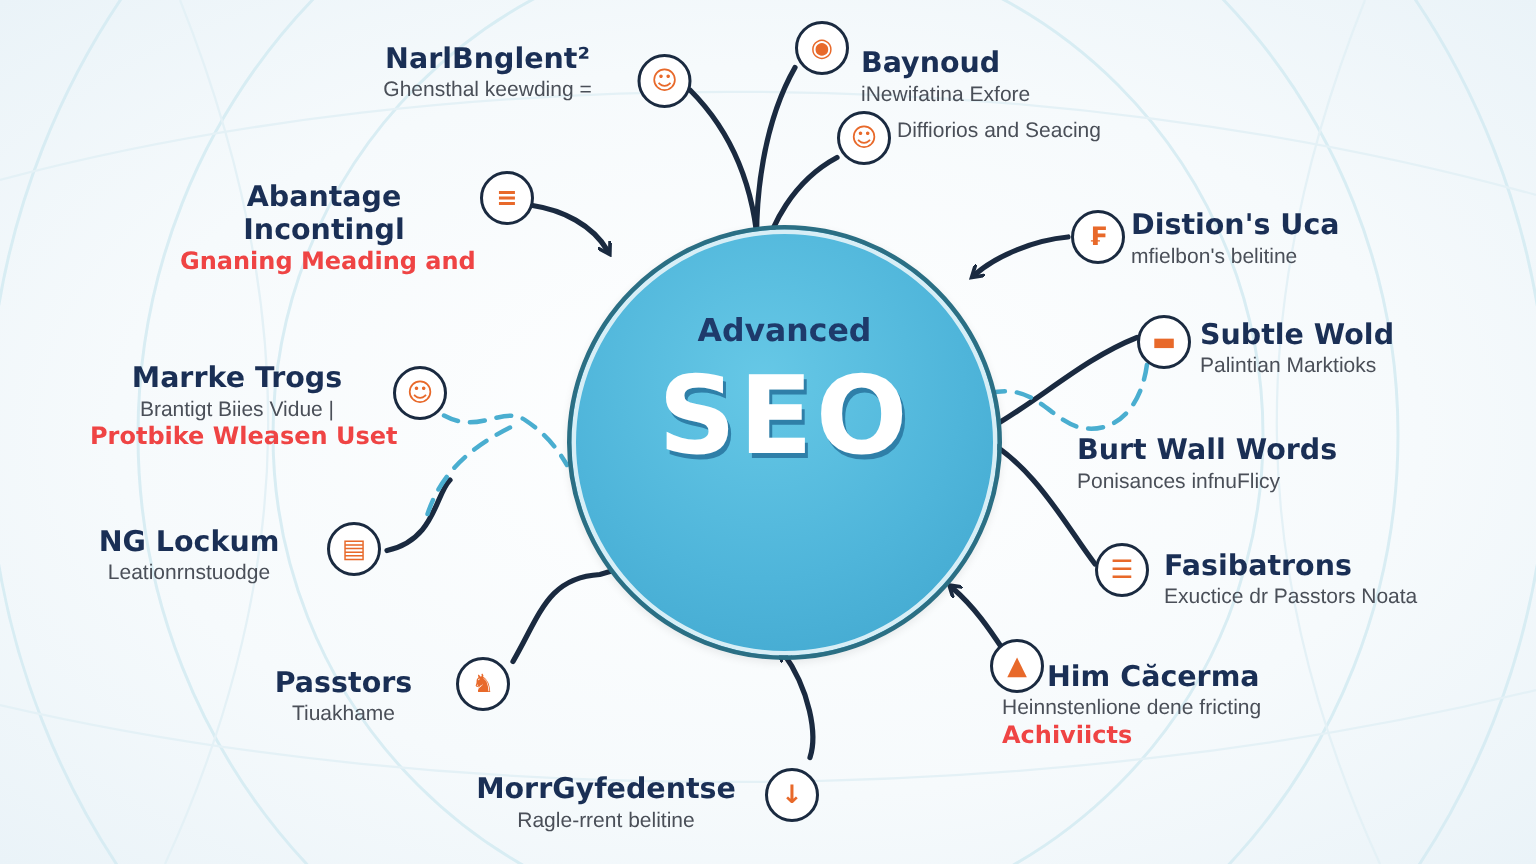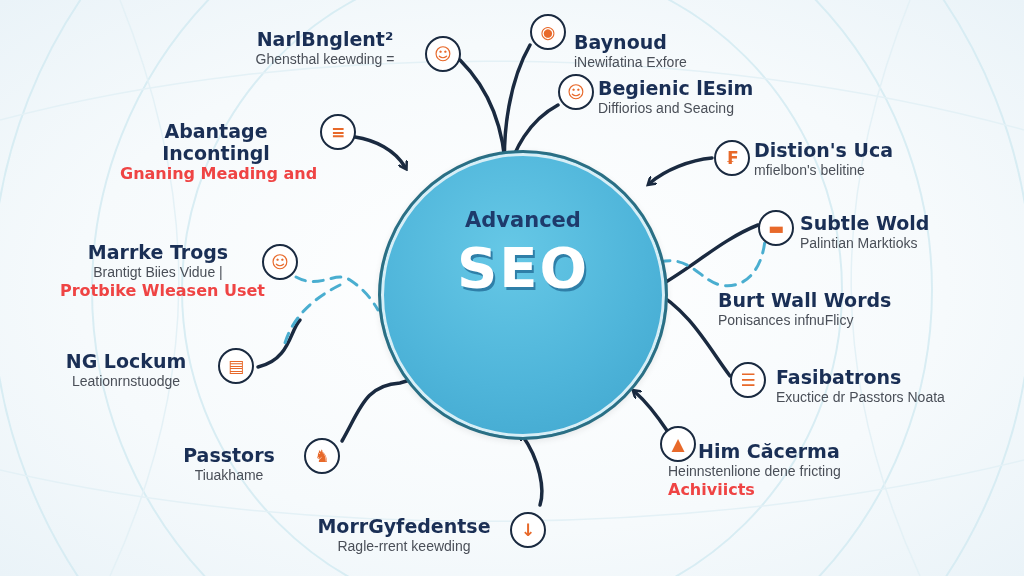--- a/index.html
+++ b/index.html
@@ -17,21 +17,21 @@
     border: 3px solid #2b6f84;
     box-shadow: 0 0 0 3px #d7eef6 inset, 0 2px 6px rgba(0,0,0,0.08);
     text-decoration: underline;
   }
   .hub-sub {
     position: absolute; left: 0; right: 0; top: 55px; text-align: center;
     font-family: "DejaVu Sans", sans-serif; font-weight: bold; font-size: 21px; color: #1e3a6b;
   }
   .hub-title {
     position: absolute; left: 0; right: 0; top: 82px; text-align: center;
-    font-family: "DejaVu Sans", sans-serif; font-weight: bold; font-size: 56px; color: #ffffff;
+    font-family: "DejaVu Sans", sans-serif; font-weight: bold; font-size: 72px; color: #ffffff;
     letter-spacing: 2px; text-shadow: 2px 3px 0 #2f7fa8;
   }
   .node { position: absolute; }
   .node .title {
     font-family: "DejaVu Sans", sans-serif; font-weight: bold; font-size: 19px; color: #1a2f55;
     white-space: nowrap; line-height: 22px;
   }
   .node .desc {
     font-family: Liberation Sans, sans-serif; font-size: 14px; color: #4a4f58;
     white-space: nowrap; line-height: 18px;
@@ -102,21 +102,20 @@
 <div class="icon" style="left:425px; top:36px;">☺</div>
 
 <div class="icon" style="left:530px; top:14px;">◉</div>
 <div class="node" style="left:574px; top:12px;margin-top:19px;">
   <div class="title">Baynoud</div>
   <div class="desc">iNewifatina Exfore</div>
 </div>
 
 <div class="icon" style="left:558px; top:74px;">☺</div>
 <div class="node" style="left:598px; top:77px;">
-  <div class="title">Begienic lEsim</div>
   <div class="desc">Diffiorios and Seacing</div>
 </div>
 
 <div class="node right" style="left:120px; top:120px; width:192px;">
   <div class="title">Abantage</div>
   <div class="title">Incontingl</div>
   <div class="desc2">Gnaning Meading and</div>
 </div>
 <div class="icon" style="left:320px; top:114px;">≡</div>
 
@@ -164,15 +163,15 @@
 
 <div class="icon" style="left:660px; top:426px;">▲</div>
 <div class="node" style="left:668px; top:440px;">
   <div class="title" style="margin-left:30px;">Him Căcerma</div>
   <div class="desc">Heinnstenlione dene fricting</div>
   <div class="desc2">Achiviicts</div>
 </div>
 
 <div class="node right" style="left:300px; top:515px; width:208px;">
   <div class="title">MorrGyfedentse</div>
-  <div class="desc">Ragle-rrent keewding</div>
+  <div class="desc">Ragle-rrent belitine</div>
 </div>
 <div class="icon" style="left:510px; top:512px;">↓</div>
 
 </body></html>

